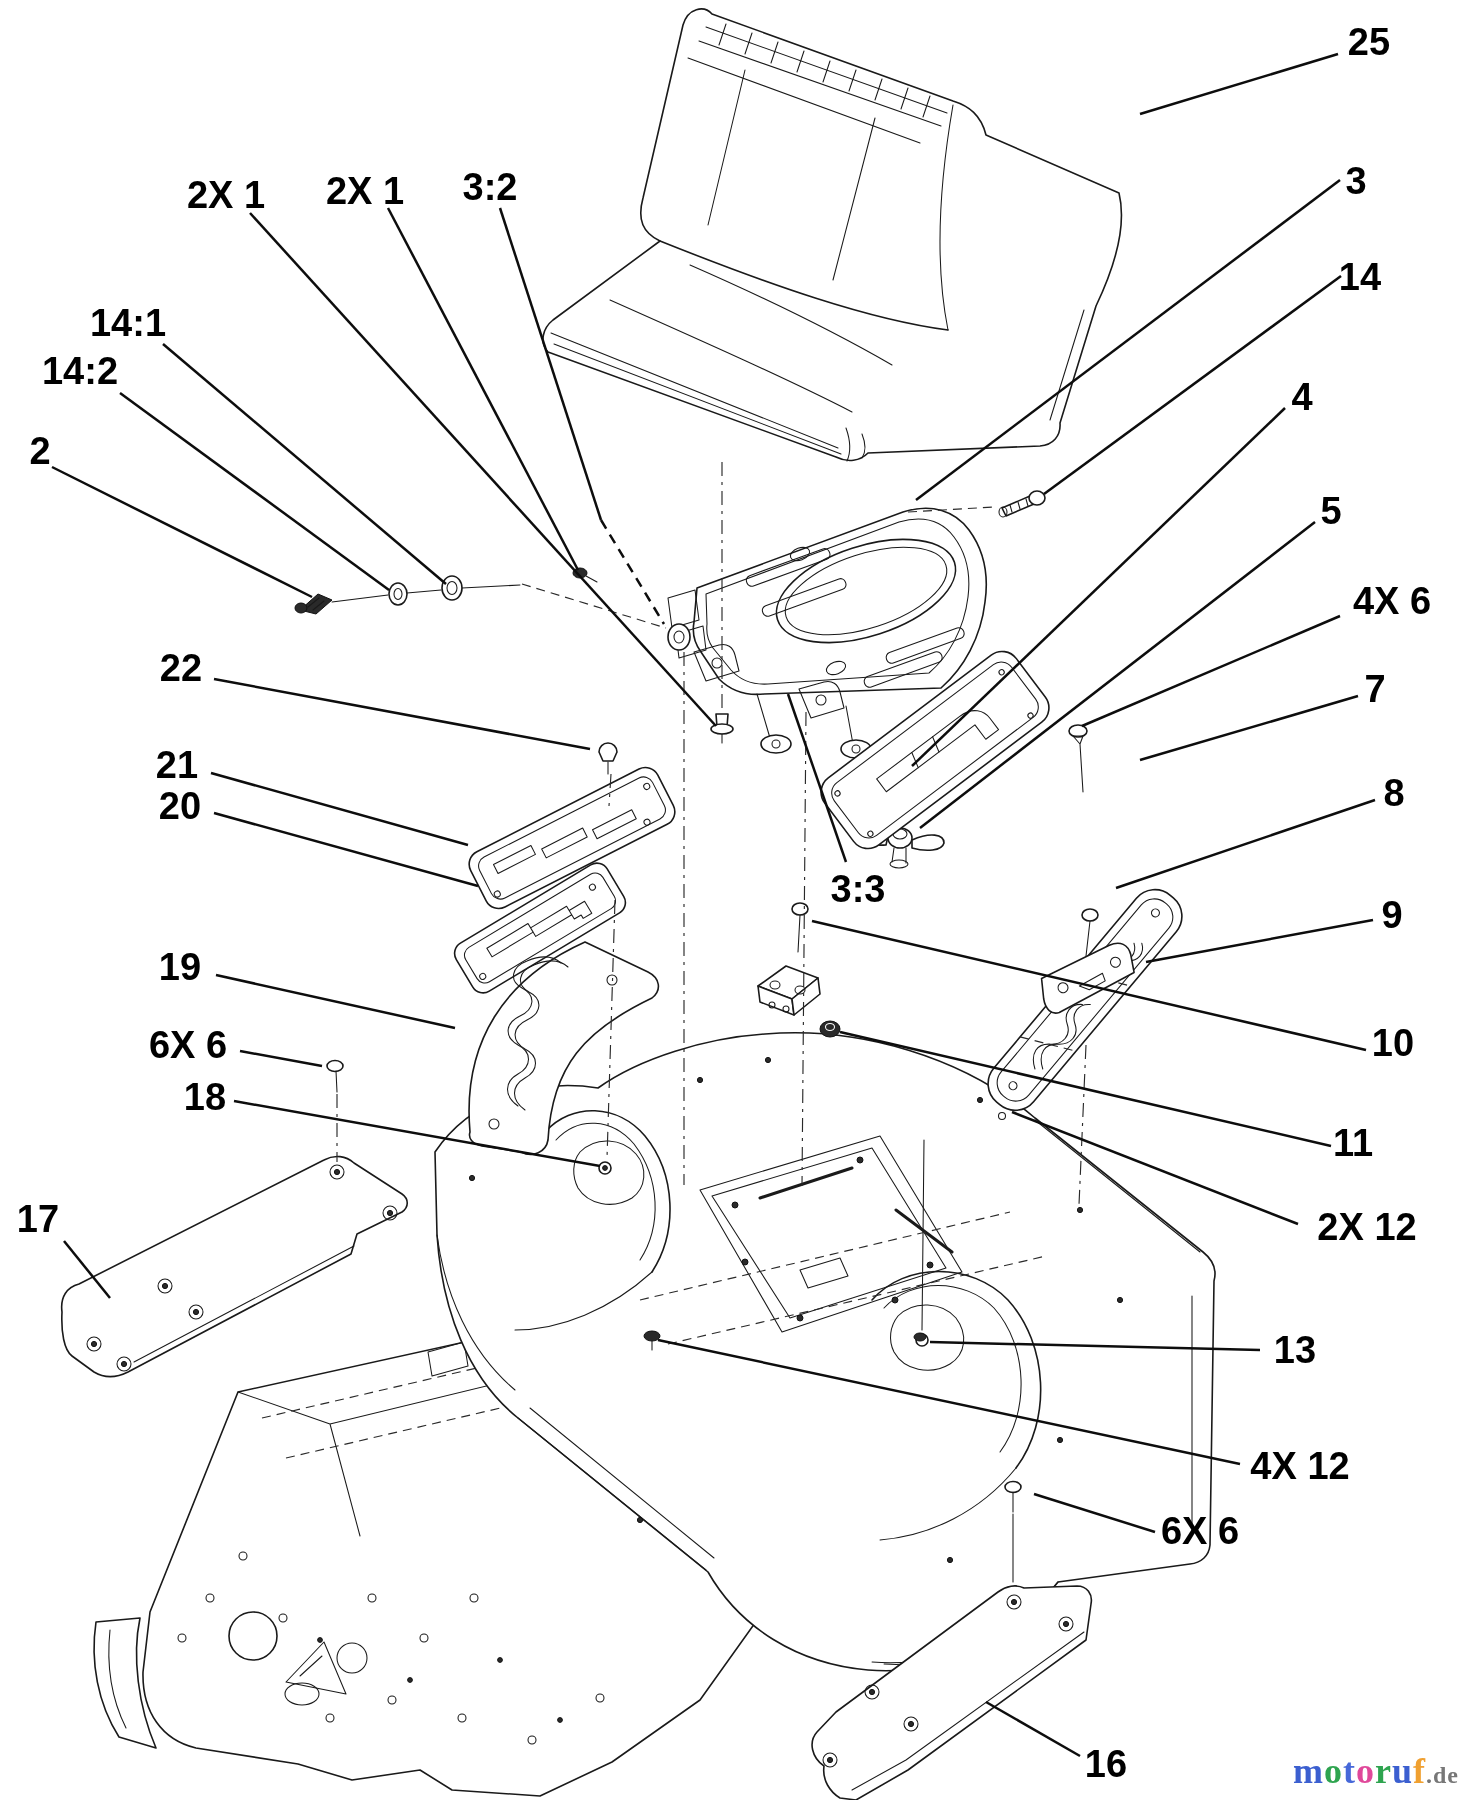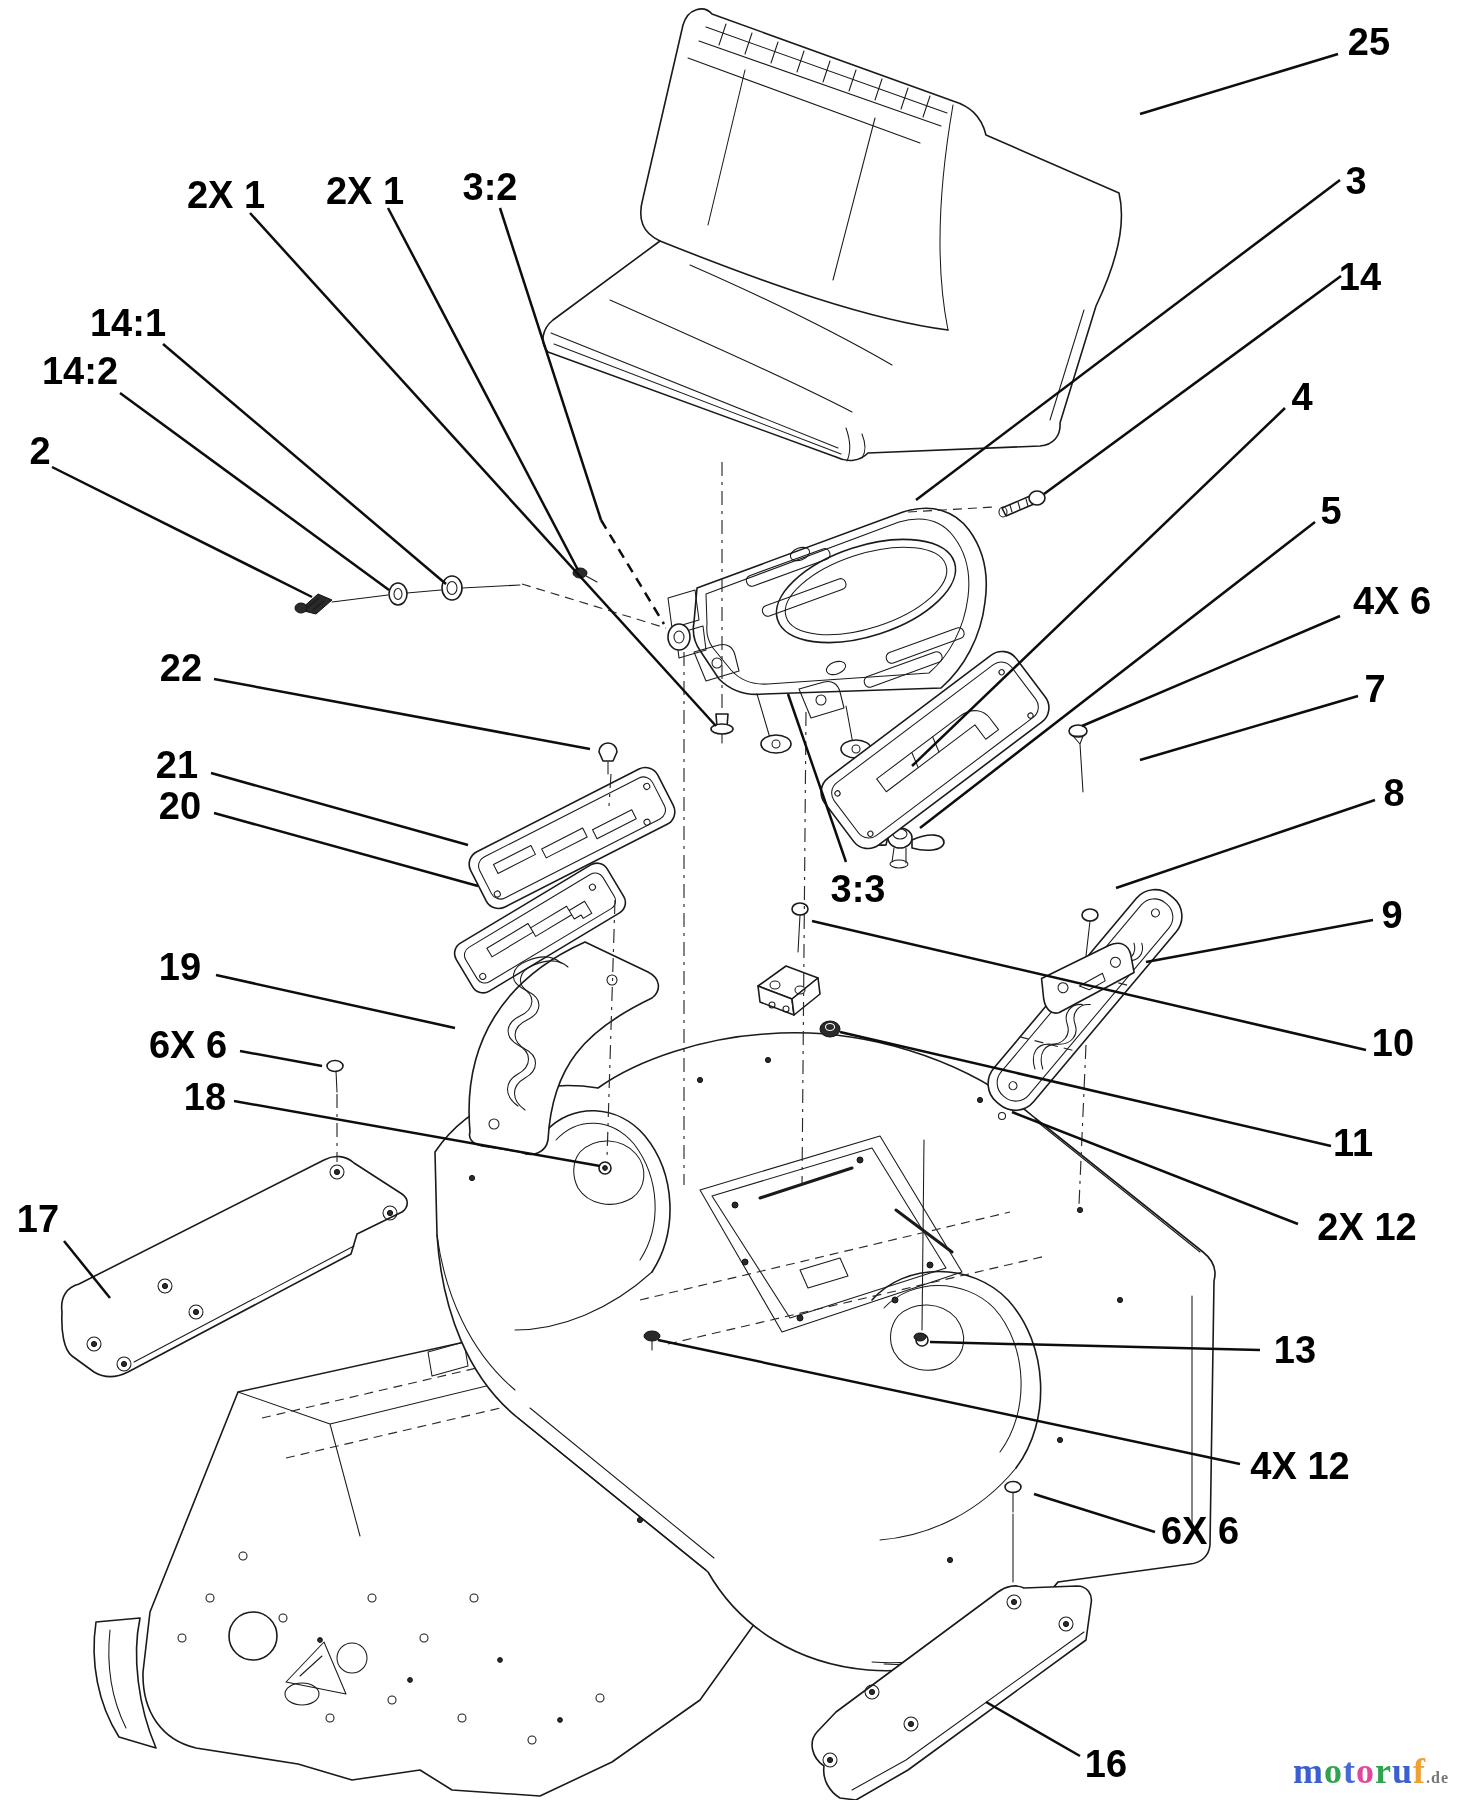--- a/index.html
+++ b/index.html
@@ -7,21 +7,21 @@
        font-family:"Liberation Sans",sans-serif;overflow:hidden}
   svg{position:absolute;left:0;top:0}
   .ln{fill:none;stroke:#1a1a1a;stroke-width:1.6;stroke-linejoin:round;stroke-linecap:round}
   .thin{stroke-width:1.05}
   .w{fill:#ffffff}
   .blk{fill:#2a2a2a;stroke:#111;stroke-width:1}
   .dashdot{fill:none;stroke:#2a2a2a;stroke-width:1.15;stroke-dasharray:14 6 3 6}
   .dsh{fill:none;stroke:#2a2a2a;stroke-width:1.15;stroke-dasharray:9 6}
   .wm{position:absolute;left:1293px;top:1750px;font-family:"Liberation Serif",serif;
       font-weight:700;font-size:36px;letter-spacing:1px;white-space:nowrap}
-  .wm .de{font-size:16px;font-weight:700}
+  .wm .de{font-size:24px;font-weight:700}
 </style>
 </head>
 <body>
 
 <svg width="1463" height="1800" viewBox="0 0 1463 1800">
 
   <g>
     <path class="ln w" d="M150 1612 L238 1392 L700 1290 L896 1198 L906 1272 L876 1436 L800 1560 L700 1700 L612 1762 L540 1796 L452 1790 L420 1770 L352 1780 L298 1764 L196 1748 C162 1740 142 1712 143 1672 Z"></path>
     <path class="ln w" d="M96 1622 C90 1662 98 1704 119 1737 L156 1748 C138 1706 132 1656 140 1618 Z"></path>
     <path class="ln thin" d="M110 1630 C106 1668 112 1700 126 1728"></path>

